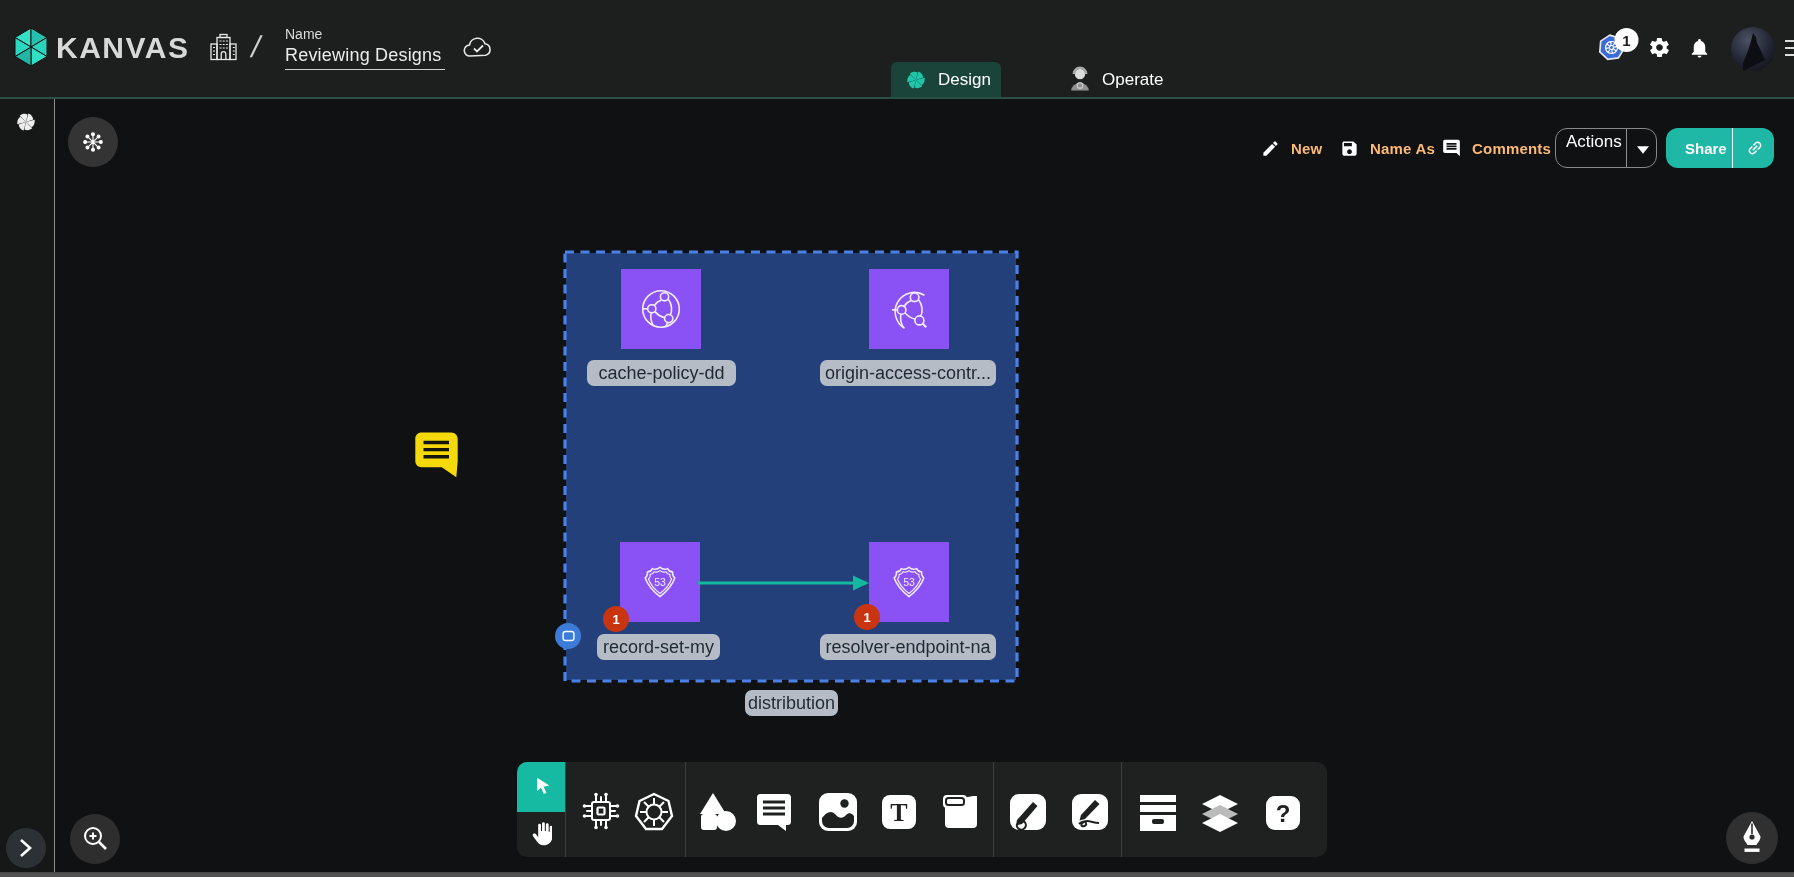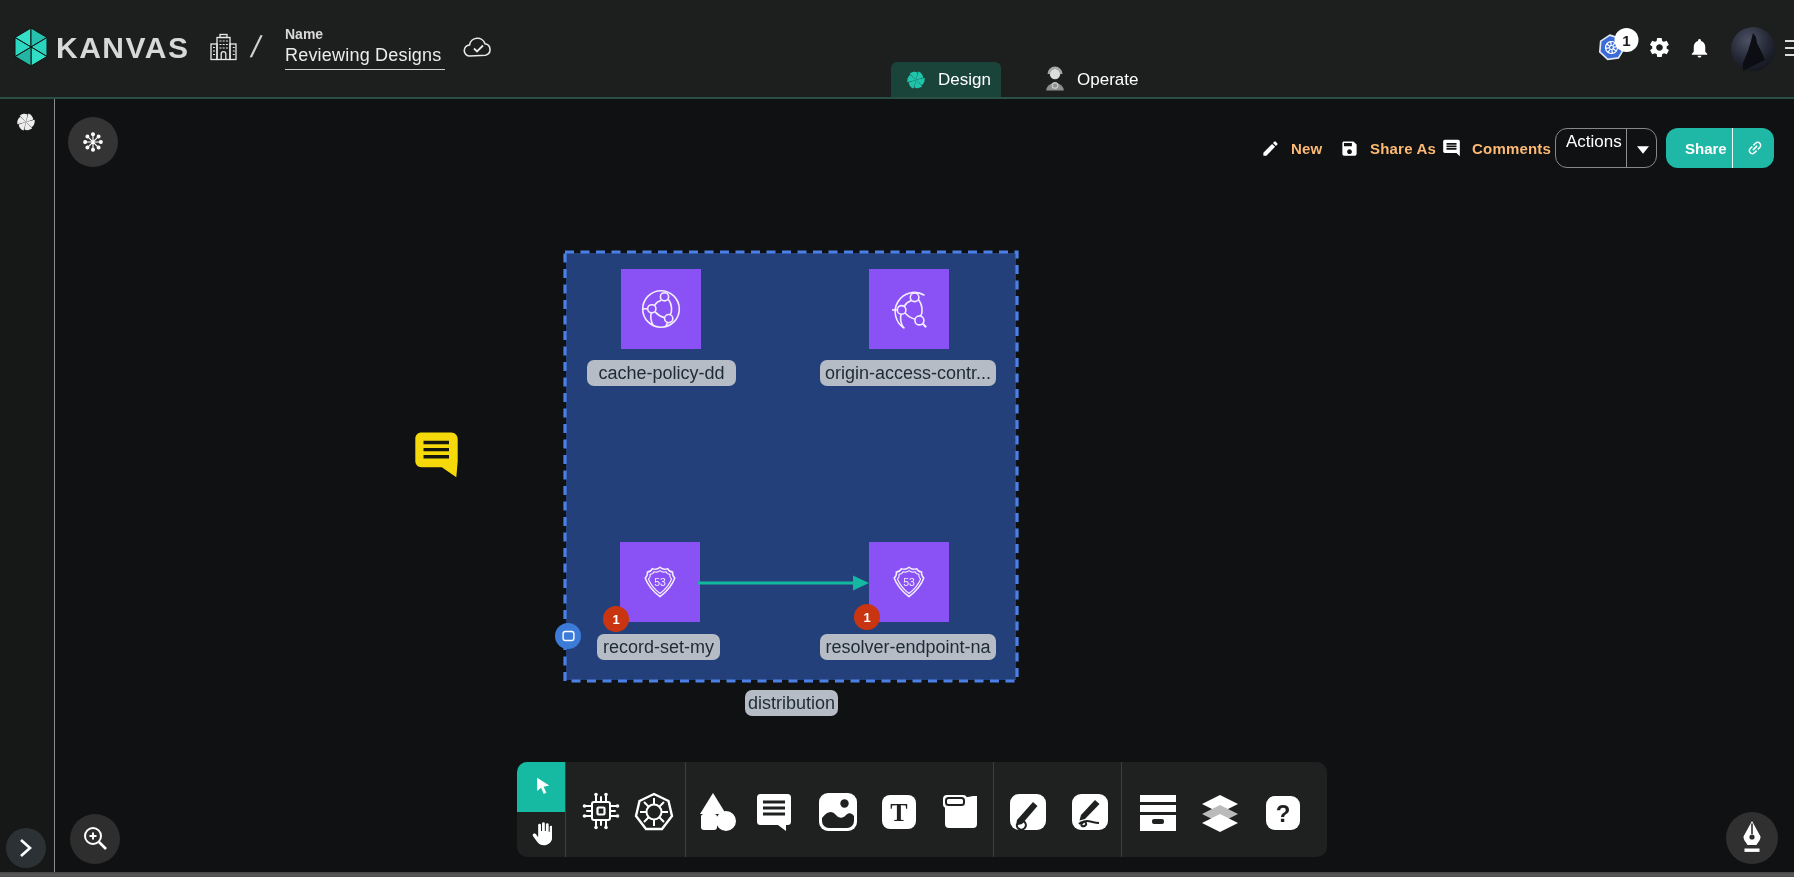--- a/index.html
+++ b/index.html
@@ -5,21 +5,21 @@
   * { margin:0; padding:0; box-sizing:border-box; }
   html,body { width:1794px; height:877px; overflow:hidden; background:#101112; font-family:"Liberation Sans", sans-serif; }
   .abs { position:absolute; }
   #stage { position:relative; width:1794px; height:754px; }
   
   #header { position:absolute; left:0; top:0; width:1794px; height:97px; background:#1d1e1e; }
   #headline { position:absolute; left:0; top:97px; width:1794px; height:2px; background:#2a4f44; }
   #logo-text { position:absolute; left:56px; top:31px; font-size:30px; font-weight:bold; letter-spacing:1.5px; color:#d8d8d8; }
   .tab { position:absolute; top:62px; height:35px; display:flex; align-items:center; border-radius:6px 6px 0 0; color:#fff; font-size:17px; }
   #tab-design { left:891px; width:110px; background:#1a433a; }
-  #tab-operate { left:1035px; width:118px; background:transparent; }
+  #tab-operate { left:1060px; width:118px; background:transparent; }
   
   .r2btn { position:absolute; top:134px; height:28px; display:flex; align-items:center; color:#fdba74; font-size:15px; font-weight:bold; letter-spacing:0.2px; }
   #actions { position:absolute; left:1555px; top:128px; width:102px; height:40px; border:1px solid #888; border-radius:12px; color:#fff; font-size:17px; }
   #share { position:absolute; left:1666px; top:128px; width:108px; height:40px; background:#1fb8a6; border-radius:12px; color:#fff; font-size:15px; font-weight:bold; }
   
   #sidebar { position:absolute; left:0; top:99px; width:54px; height:773px; background:#161717; }
   #vline { position:absolute; left:54px; top:99px; width:1px; height:773px; background:#8b8b8b; }
   #bottomstrip { position:absolute; left:0; top:872px; width:1794px; height:5px; background:linear-gradient(#454545,#5a5a5a 60%,#4a4a4a); }
   #selbox { position:absolute; left:566px; top:253px; width:450px; height:427px; background:#23407b; }
   .node { position:absolute; width:80px; height:80px; background:#8a52f4; }
@@ -53,21 +53,21 @@
     <rect x="8" y="4.5" width="13" height="22"></rect>
     <rect x="11" y="1.5" width="7" height="3"></rect>
     <rect x="2" y="11" width="6" height="15.5"></rect>
     <rect x="21" y="11" width="6" height="15.5"></rect>
     <path d="M12.2 26.5 v-5.5 a2.3 2.3 0 0 1 4.6 0 v5.5"></path>
     <g stroke-width="1">
       <path d="M10.5 8 h2 M13.7 8 h2 M16.9 8 h2 M10.5 11.5 h2 M13.7 11.5 h2 M16.9 11.5 h2 M10.5 15 h2 M13.7 15 h2 M16.9 15 h2 M4 14.5 h2 M4 18 h2 M4 21.5 h2 M23.8 14.5 h2 M23.8 18 h2 M23.8 21.5 h2"></path>
     </g>
   </svg>
   <div class="abs" style="left:252px;top:30px;font-size:30px;color:#d0d0d0;font-weight:300;transform:skewX(-12deg)">/</div>
-  <div class="abs" style="left:285px;top:26px;font-size:14px;font-weight:bold;color:#dadada">Name</div>
+  <div class="abs" style="left:285px;top:26px;font-size:14px;font-weight:normal;color:#dadada">Name</div>
   <div class="abs" style="left:285px;top:45px;font-size:18px;letter-spacing:0.2px;color:#ececec">Reviewing Designs</div>
   <div class="abs" style="left:285px;top:69px;width:160px;height:1px;background:#cfcfcf"></div>
 
   <svg class="abs" style="left:463px;top:36px" width="30" height="24" viewBox="0 0 30 24" fill="none" stroke="#e8e8e8" stroke-width="1.6">
     <path d="M7 20 a5.5 5.5 0 0 1 -0.5 -11 a8 8 0 0 1 15.5 -1.2 a5.8 5.8 0 0 1 0.5 11.4 z"></path>
     <path d="M11 12.5 l3 3 l6 -6" stroke-width="1.8"></path>
   </svg>
 
   <div class="tab" id="tab-design">
     <svg style="margin-left:14px" width="22" height="22" viewBox="0 0 24 24">
@@ -162,21 +162,21 @@
   <div class="r2btn" style="left:1261px">
     <svg width="19" height="19" viewBox="0 0 24 24" fill="#fff">
         <path d="M3 17.25V21h3.75L17.8 9.94l-3.75-3.75L3 17.25zM20.7 7.04c.39-.39.39-1.02 0-1.41l-2.34-2.34a.996.996 0 0 0-1.41 0l-1.83 1.83 3.75 3.75 1.83-1.83z"></path>
       </svg>
     <span style="margin-left:11px">New</span>
   </div>
   <div class="r2btn" style="left:1340px">
     <svg width="19" height="19" viewBox="0 0 24 24" fill="#fff">
         <path d="M17 3H5c-1.11 0-2 .9-2 2v14c0 1.1.89 2 2 2h14c1.1 0 2-.9 2-2V7l-4-4zm-5 16c-1.66 0-3-1.34-3-3s1.34-3 3-3 3 1.34 3 3-1.34 3-3 3zm3-10H5V5h10v4z"></path>
       </svg>
-    <span style="margin-left:11px">Share As</span>
+    <span style="margin-left:11px">Name As</span>
   </div>
   <div class="r2btn" style="left:1441px">
     <svg width="21" height="20" viewBox="0 0 24 24" fill="#fff">
         <path d="M21.99 4c0-1.1-.89-2-1.99-2H4c-1.1 0-2 .9-2 2v12c0 1.1.9 2 2 2h14l4 4-.01-18zM18 14H6v-2h12v2zm0-3H6V9h12v2zm0-3H6V6h12v2z"></path>
       </svg>
     <span style="margin-left:10px">Comments</span>
   </div>
   <div id="actions">
     <span style="position:absolute;left:10px;top:3px">Actions</span>
     <div style="position:absolute;left:70px;top:0;width:1px;height:38px;background:#8f8f8f"></div>

